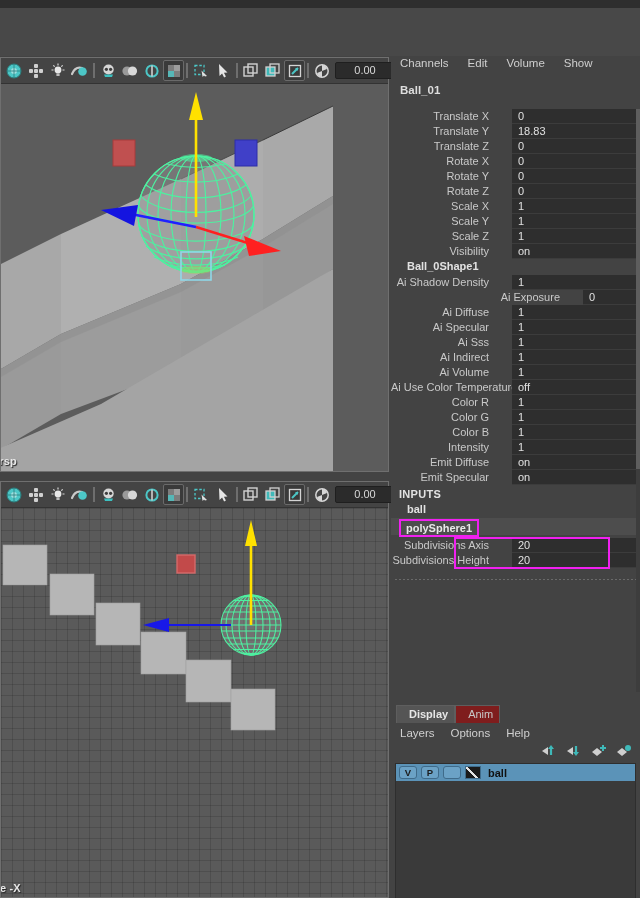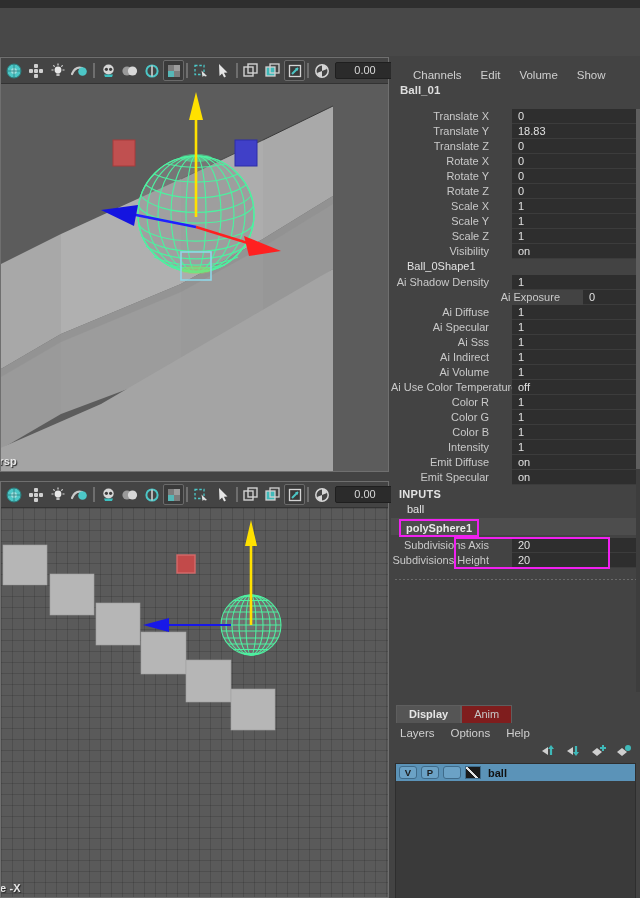--- a/index.html
+++ b/index.html
@@ -53,60 +53,60 @@
   .side-bg { position:absolute; inset:0; background:#5a5a5a;
     background-image:
       linear-gradient(to right, rgba(0,0,0,0.13) 1px, transparent 1px),
       linear-gradient(to bottom, rgba(0,0,0,0.13) 1px, transparent 1px);
     background-size:11px 11px;
   }
 
   
   .rightcol { position:absolute; left:391px; top:57px; width:249px; height:841px; background:#434343; }
 
-  .menubar { height:24px; display:flex; align-items:flex-end; padding-left:22px; gap:19px; }
+  .menubar { height:24px; display:flex; align-items:flex-start; padding-left:9px; gap:19px; }
   .menuitem { color:#cfcfcf; font-size:11.5px; cursor:default; }
 
   .nodename { color:#dedede; font-size:11.5px; font-weight:bold; padding:3px 0 4px 9px; }
 
   .cb-scroll { position:absolute; left:0; top:52px; width:249px; height:583px; overflow:hidden; }
 
   .attr-row { display:flex; height:15px; align-items:stretch; margin-bottom:0px; }
   .attr-label {
     flex:1 1 auto; text-align:right; color:#c9c9c9; font-size:11px;
     line-height:15px; padding-right:23px; white-space:nowrap; overflow:hidden;
   }
   .attr-val {
     flex:0 0 128px; background:#2e2e2e; color:#e0e0e0; font-size:11px;
     line-height:15px; padding-left:6px; border-bottom:1px solid #3c3c3c;
     white-space:nowrap; overflow:hidden;
   }
   .attr-val.narrow { flex:0 0 57px; }
 
   .section-hdr { color:#e2e2e2; font-size:11px; font-weight:bold; padding:3px 0 2px 8px; letter-spacing:0.3px; }
-  .node-sub { color:#e2e2e2; font-size:11px; font-weight:normal; padding:1px 0 3px 16px; }
+  .node-sub { color:#e2e2e2; font-size:11px; font-weight:bold; padding:1px 0 3px 16px; }
 
   .inp-node-wrap { padding:1px 0 3px 8px; }
   .inp-node {
     display:inline-block; color:#e8e8e8; font-size:11px; font-weight:bold;
     background:#4d4d4d; padding:1px 5px 1px 5px; border:2px solid #f020f0;
   }
   .inputs-bar { background:#4d4d4d; height:17px; width:100%; position:relative; }
 
   .subdiv-group { position:relative; }
   .subdiv-group::after {
     content:''; position:absolute; left:63px; right:30px; top:-1px; bottom:-1px;
     border:2px solid #f020f0; pointer-events:none;
   }
 
   
   .layer-editor { position:absolute; left:0; top:648px; width:249px; height:218px; background:#434343; }
   .tabstrip { display:flex; height:18px; padding-left:5px; align-items:flex-end; }
   .tab {
-    font-size:11px; color:#e6e6e6; padding:2px 12px 2px 12px; background:#555;
+    font-size:11px; color:#e6e6e6; padding:2px 6px 2px 12px; background:#555;
     border:1px solid #5e5e5e; border-bottom:none; font-weight:bold; line-height:13px;
   }
   .tab.inactive { background:#7f1d1d; color:#c6c6c6; font-weight:normal; }
   .layer-menubar { display:flex; gap:16px; padding:4px 0 3px 9px; }
   .layer-menuitem { color:#cfcfcf; font-size:11.5px; }
   .layer-tools { display:flex; justify-content:flex-end; gap:9px; padding:1px 8px 4px 0; }
   .layer-tool { width:16px; height:14px; display:flex; align-items:center; justify-content:center; }
 
   .layer-list { margin:2px 4px 0 4px; height:140px; background:#3a3a3a; border:1px solid #2e2e2e; position:relative; }
   .layer-row {

